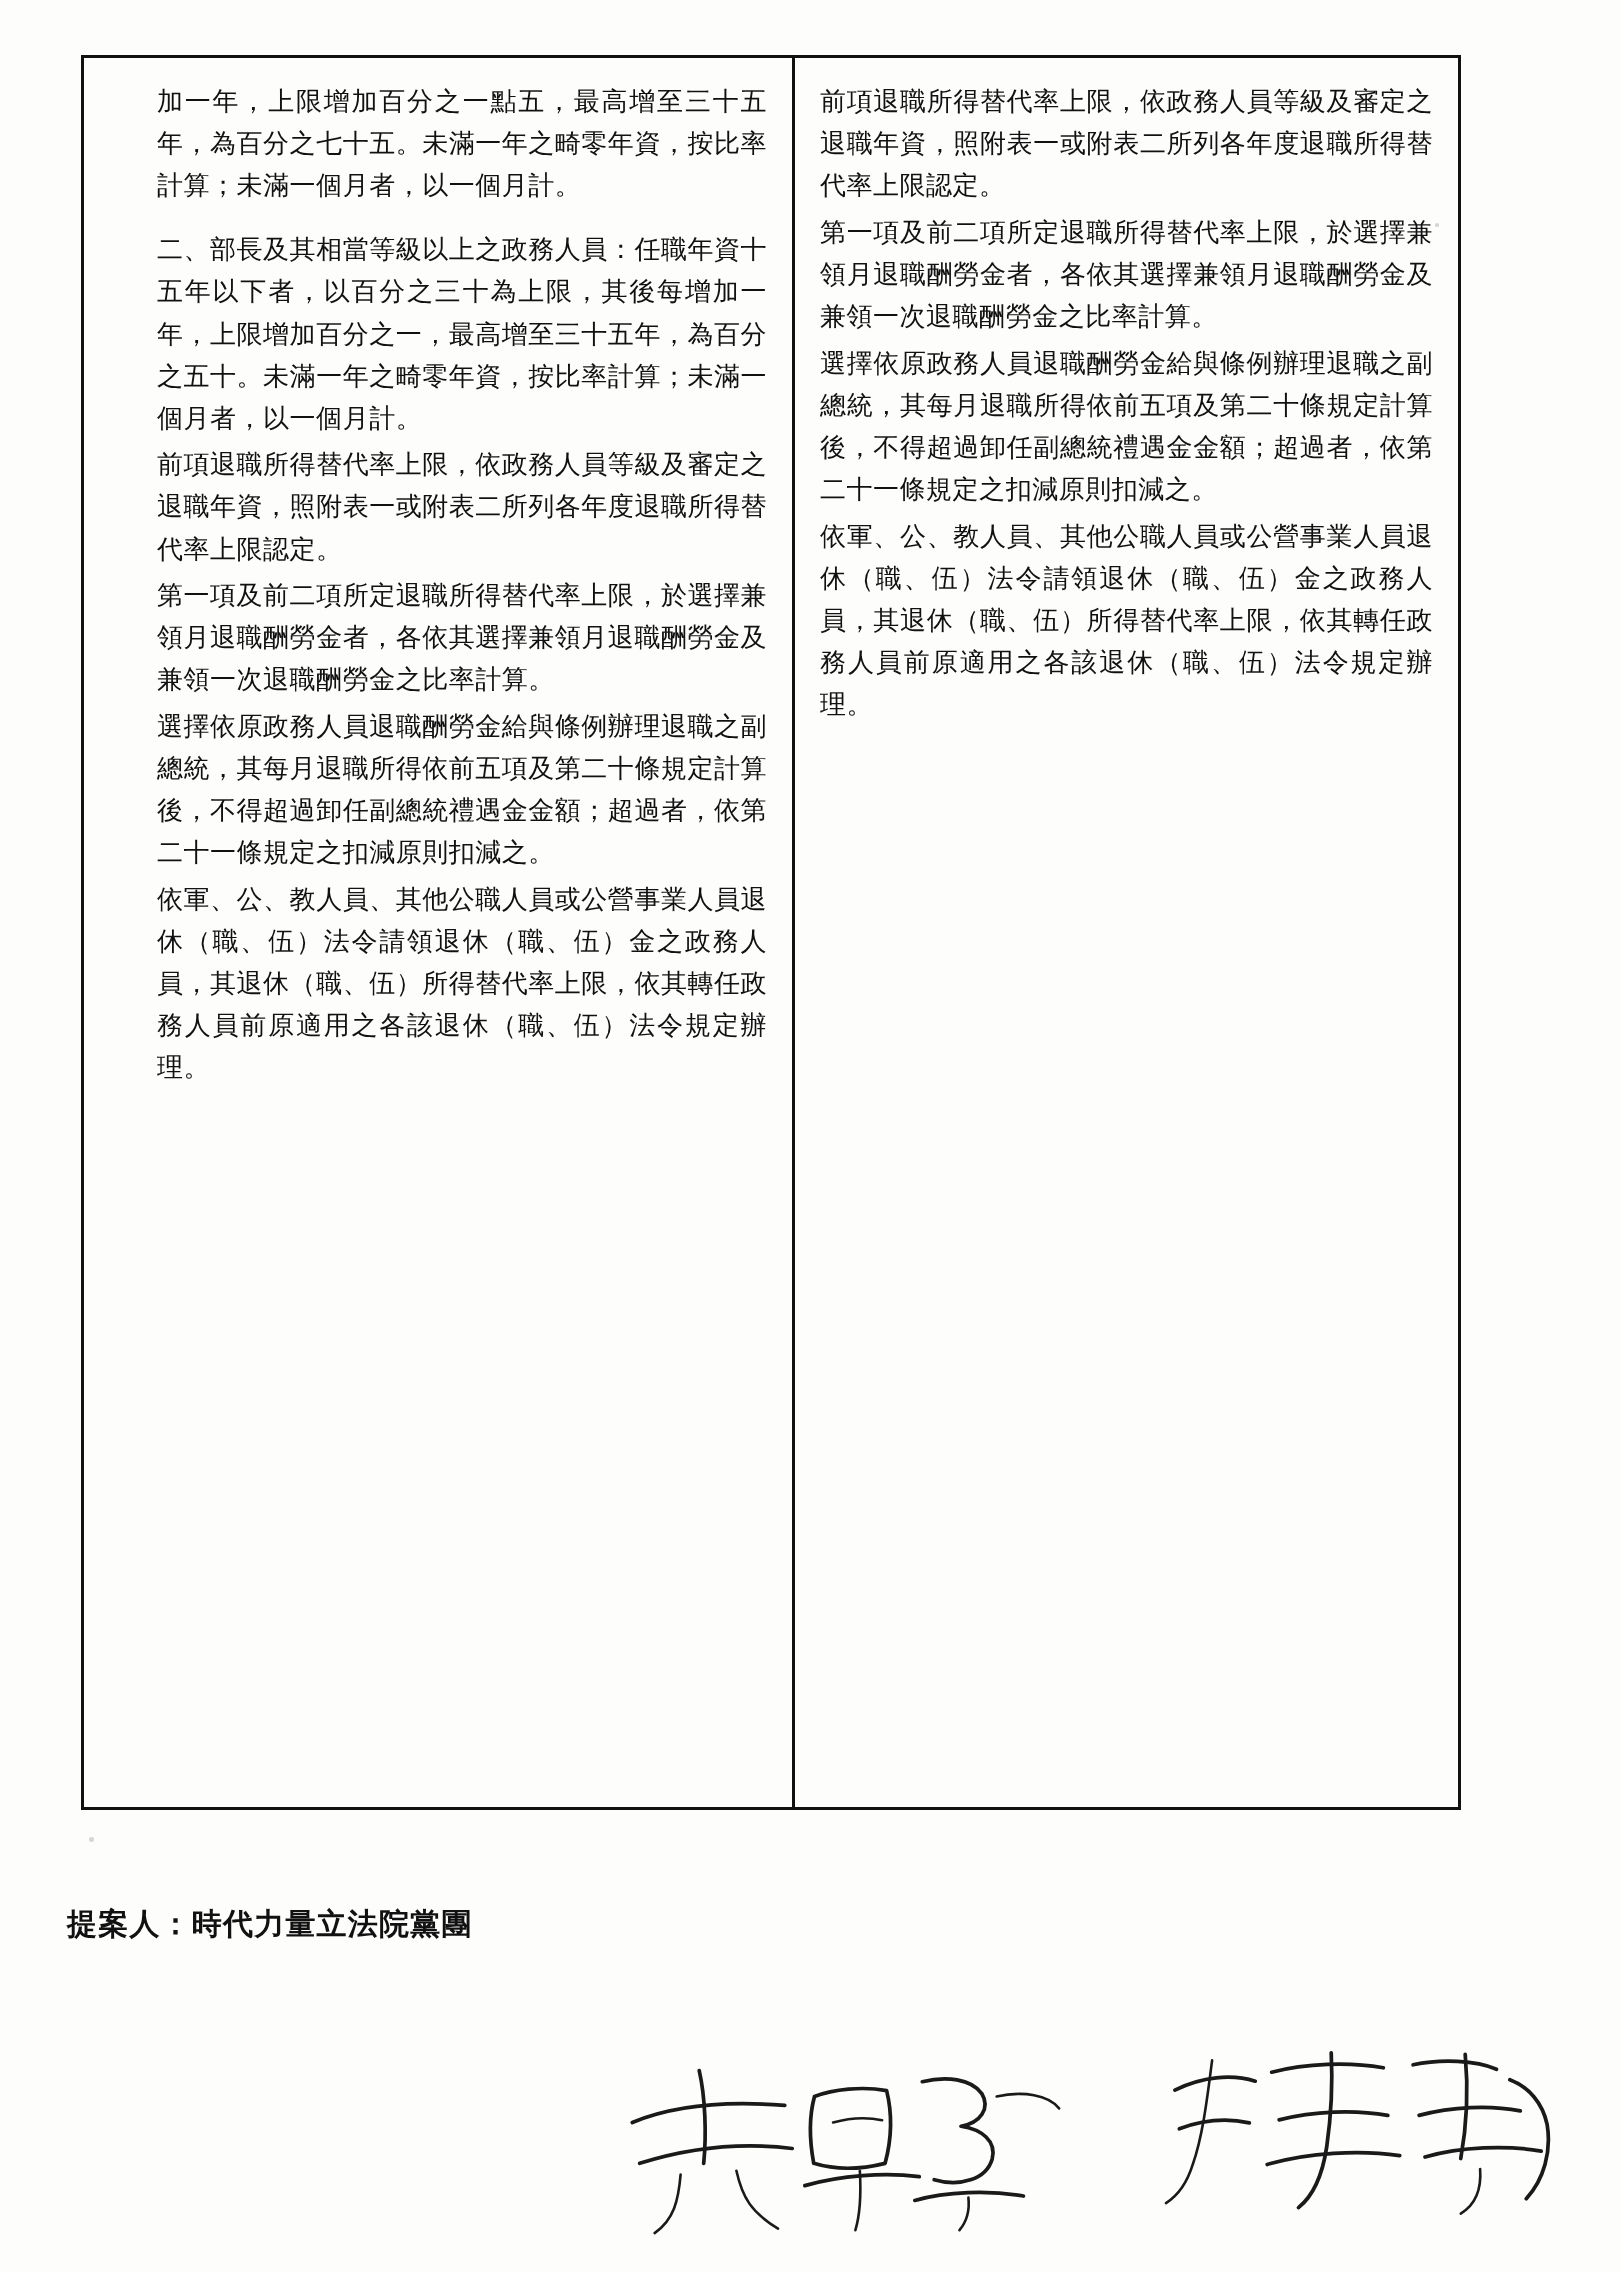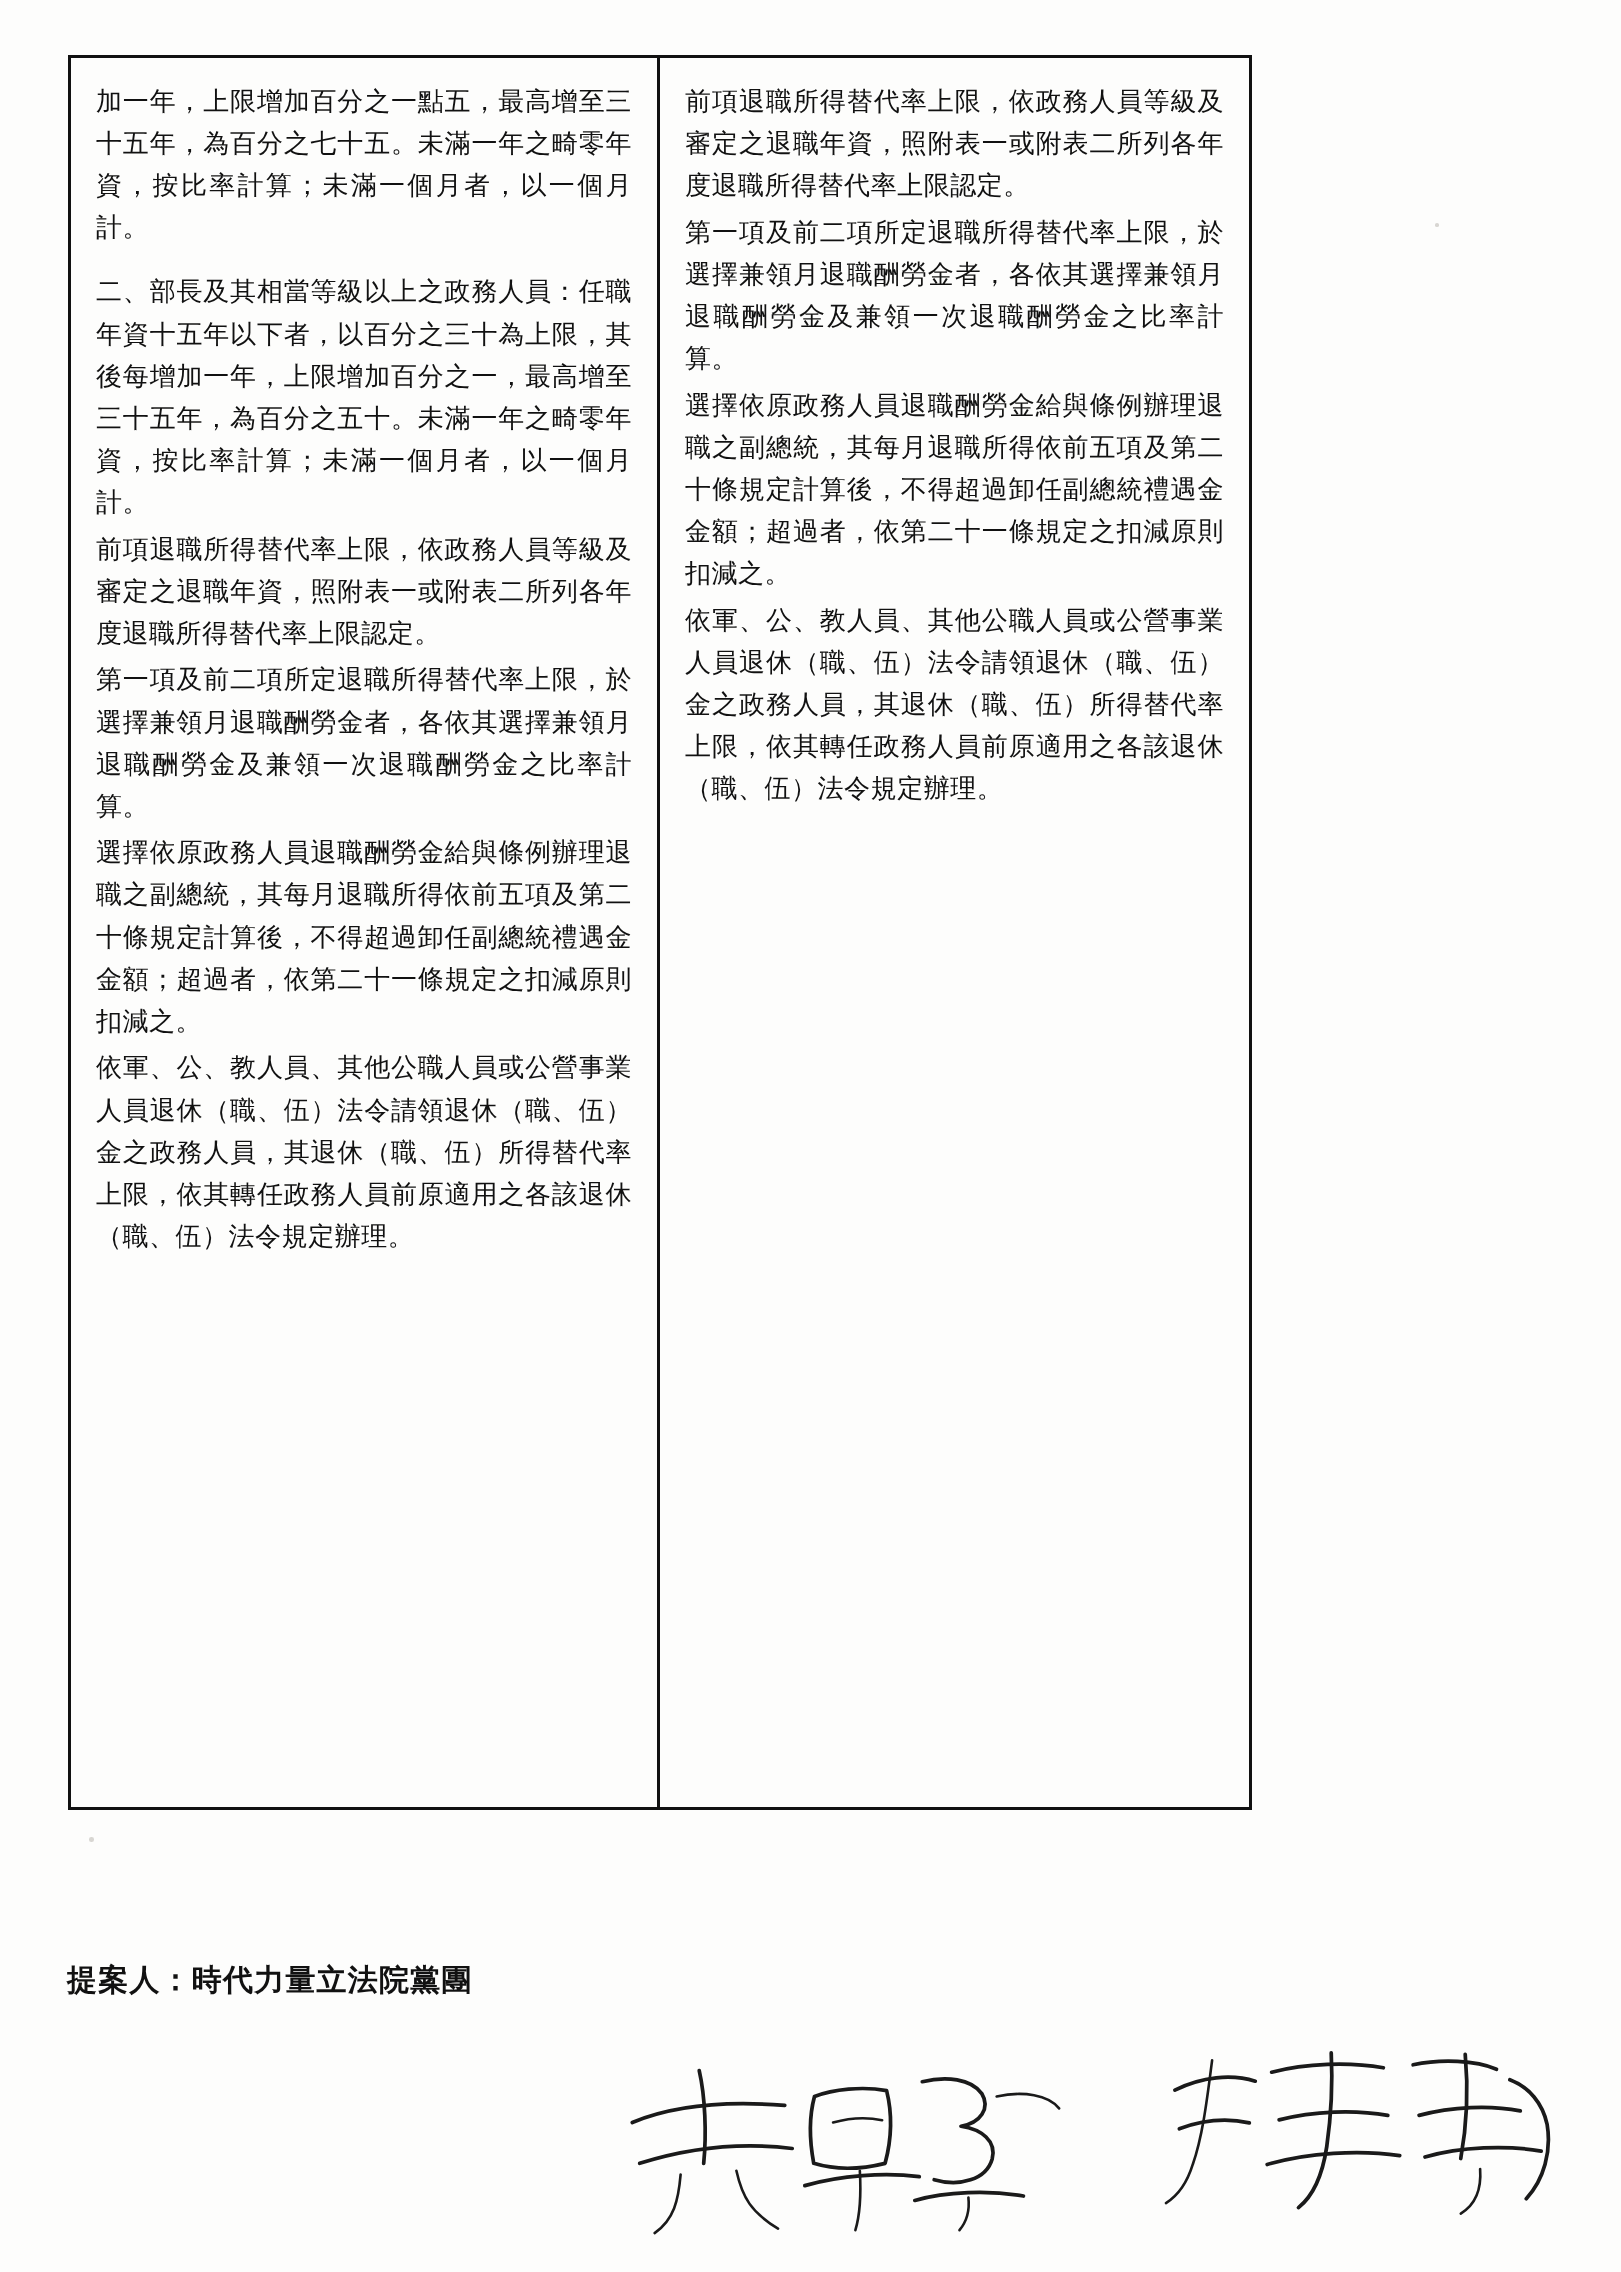--- a/index.html
+++ b/index.html
@@ -18,27 +18,28 @@
 
   .page {
     position: absolute;
     inset: 0;
     background: #fdfdfc;
   }
 
   
   .table-wrap {
     position: absolute;
-    left: 68px;
+    left: 81px;
     top: 55px;
-    width: 1184px;
+    width: 1380px;
     height: 1755px;
     border: 3px solid #111;
     box-sizing: border-box;
     display: flex;
+    padding-left: 48px;
   }
   .col {
     box-sizing: border-box;
     padding: 22px 25px 15px 25px;
     flex: 1 1 50%;
     overflow: hidden;
   }
   .col.left {
     border-right: 3px solid #111;
   }
@@ -53,21 +54,21 @@
     word-break: break-all;
   }
   p.para.tight {
     margin-bottom: 4.5px;
   }
 
   
   .proposer {
     position: absolute;
     left: 67px;
-    top: 1960px;
+    top: 1904px;
     font-size: 30px;
     letter-spacing: 0.04em;
     font-family: "DejaVu Sans", "Liberation Sans", sans-serif;
     font-weight: 700;
     color: #111;
   }
 
   
   .sig {
     position: absolute;

